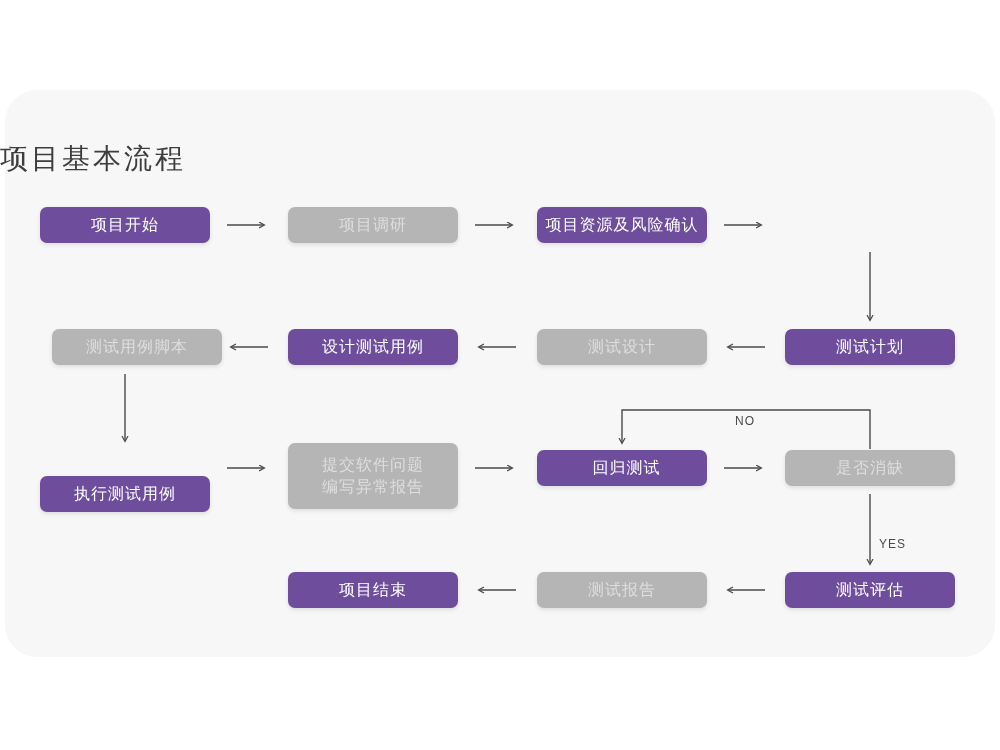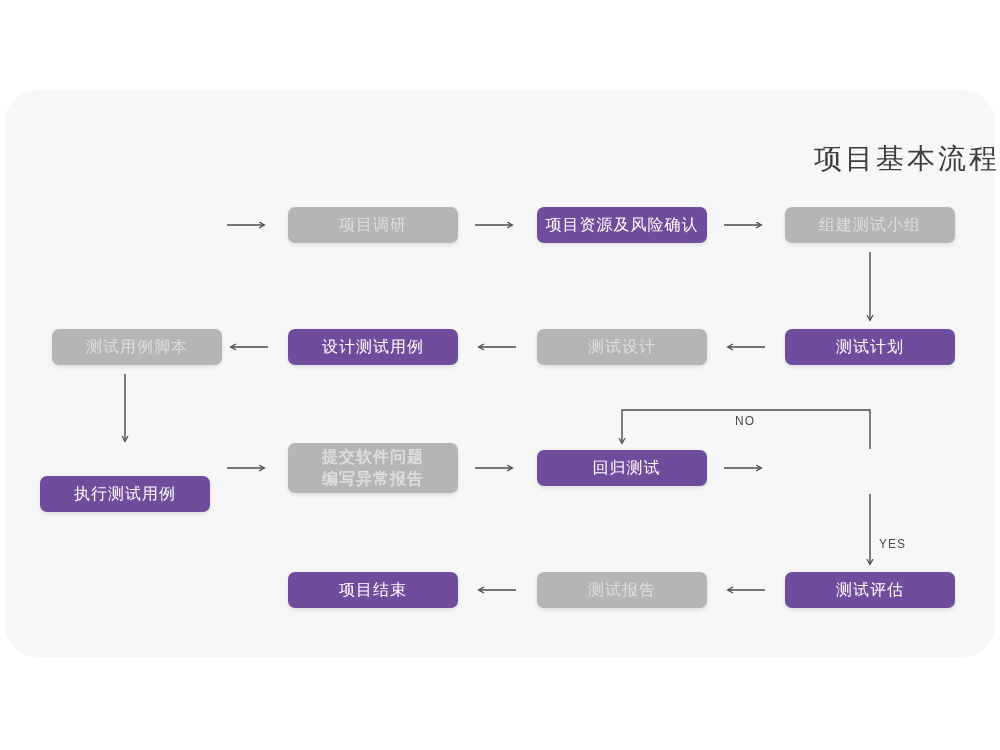--- a/index.html
+++ b/index.html
@@ -17,35 +17,35 @@
     position:relative;
   }
   .stage{position:relative;width:1000px;height:750px;}
   .card{
     position:absolute;left:5px;top:90px;width:990px;height:567px;
     background:var(--card-background);
     border-radius:32px;
   }
   .diagram-title{
     position:absolute;left:0;top:140px;width:1000px;
-    text-align:right;
+    text-align:left;
     font-size:28px;letter-spacing:3px;
     color:#3d3d3d;font-weight:500;
   }
   .node{
     position:absolute;width:170px;height:36px;
     border-radius:7px;
     display:flex;align-items:center;justify-content:center;
     font-size:16px;letter-spacing:1px;
     box-shadow:0 2px 4px rgba(0,0,0,0.10);
     line-height:1.35;
   }
   .node.purple{background:var(--accent-purple);color:#ffffff;}
   .node.gray{background:var(--node-gray);color:#dedede;}
-  .node.tall{height:50px;flex-direction:column;justify-content:center;font-weight:bold;}
+  .node.tall{height:66px;flex-direction:column;justify-content:center;}
   .arrows-layer{position:absolute;left:0;top:0;width:1000px;height:750px;pointer-events:none;}
   .arrow-line{stroke:var(--arrow);stroke-width:1.4;fill:none;}
   .arrowhead-path{stroke:var(--arrow);stroke-width:1.2;fill:none;}
   .branch-label{
     position:absolute;color:#4a4a4a;font-size:12px;letter-spacing:1px;
   }
   .branch-label.no{left:715px;top:414px;width:60px;text-align:center;}
   .branch-label.yes{left:879px;top:537px;}
 </style>
 </head>
@@ -80,35 +80,36 @@
     <line class="arrow-line" x1="724" y1="468" x2="761" y2="468" marker-end="url(#ah)"></line>
 
     <path class="arrow-line" d="M870,449 L870,410 L622,410 L622,443" marker-end="url(#ah)"></path>
 
     <line class="arrow-line" x1="870" y1="494" x2="870" y2="564" marker-end="url(#ah)"></line>
 
     <line class="arrow-line" x1="765" y1="590" x2="728" y2="590" marker-end="url(#ah)"></line>
     <line class="arrow-line" x1="516" y1="590" x2="479" y2="590" marker-end="url(#ah)"></line>
   </svg>
 
+  <div class="node purple" style="left:40px;top:207px;">项目开始</div>
   <div class="node gray" style="left:288px;top:207px;">项目调研</div>
   <div class="node purple" style="left:537px;top:207px;">项目资源及风险确认</div>
-  <div class="node gray" style="left:785px;top:207px;">组建测试小组</div>
 
   <div class="node gray" style="left:52px;top:329px;">测试用例脚本</div>
   <div class="node purple" style="left:288px;top:329px;">设计测试用例</div>
   <div class="node gray" style="left:537px;top:329px;">测试设计</div>
   <div class="node purple" style="left:785px;top:329px;">测试计划</div>
 
   <div class="node purple" style="left:40px;top:450px;margin-top:26px;">执行测试用例</div>
   <div class="node gray tall" style="left:288px;top:443px;">
     <span>提交软件问题</span>
     <span>编写异常报告</span>
   </div>
   <div class="node purple" style="left:537px;top:450px;padding-left:9px;">回归测试</div>
+  <div class="node gray" style="left:785px;top:450px;">是否消缺</div>
 
   <div class="branch-label no">NO</div>
   <div class="branch-label yes">YES</div>
 
   <div class="node purple" style="left:288px;top:572px;">项目结束</div>
   <div class="node gray" style="left:537px;top:572px;">测试报告</div>
   <div class="node purple" style="left:785px;top:572px;">测试评估</div>
 </div>
 
 </body></html>

